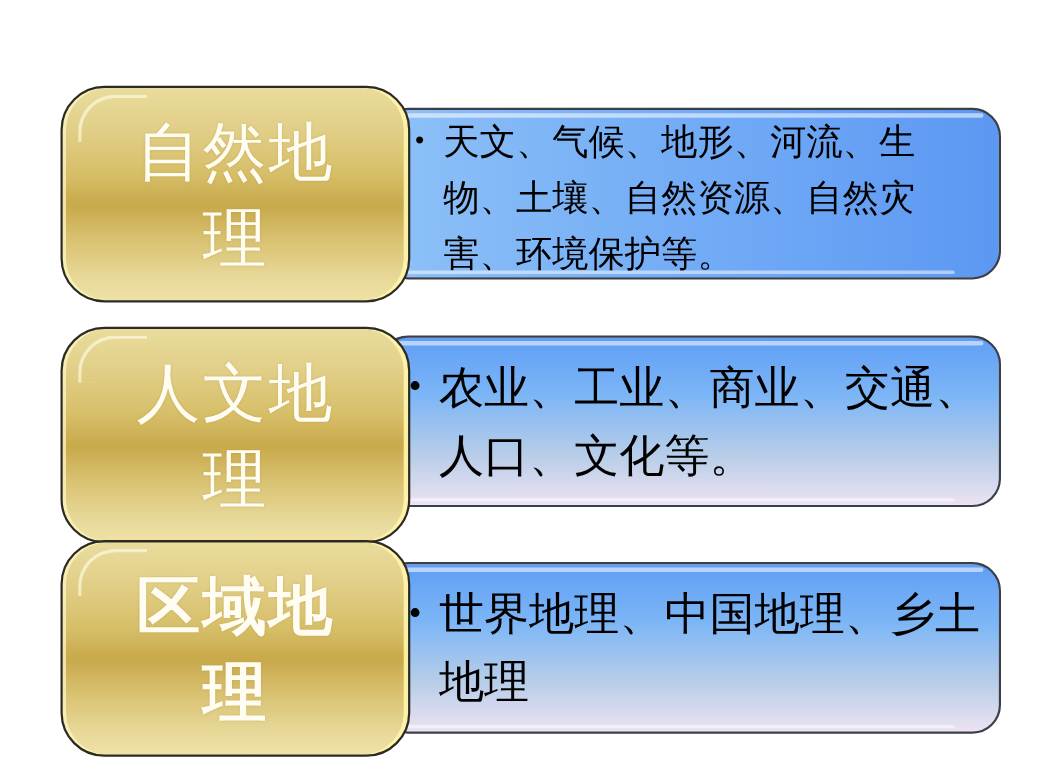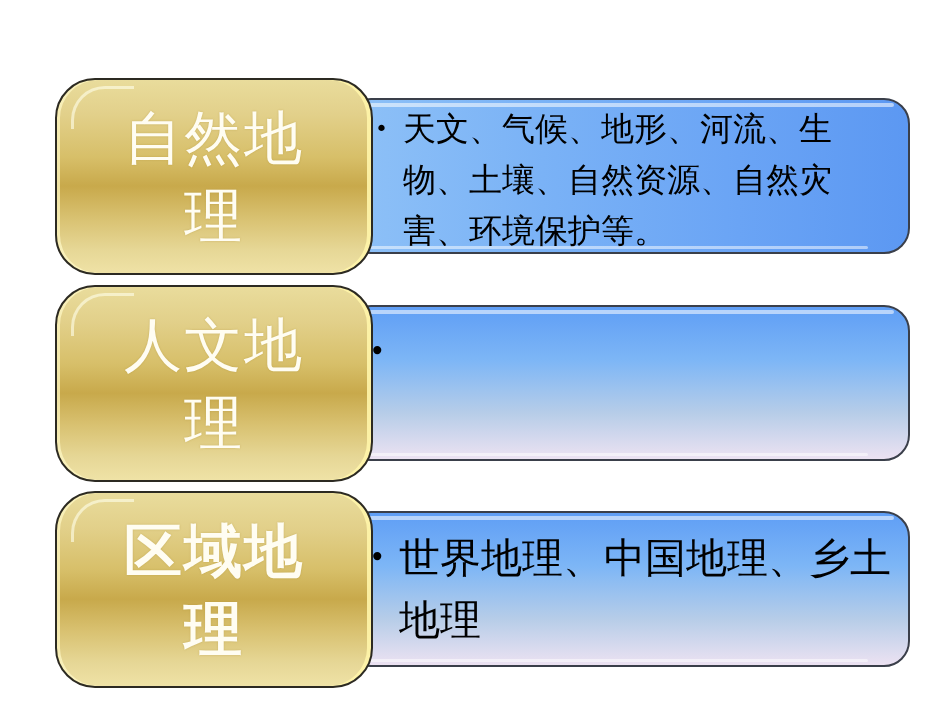--- a/index.html
+++ b/index.html
@@ -54,27 +54,28 @@
 </div>
 <div class="detail blue1 d1" style="top:98px;">
   <ul>
     <li>
       <span class="bullet">•</span>
       <span>天文、气候、地形、河流、生物、土壤、自然资源、自然灾害、环境保护等。</span>
     </li>
   </ul>
 </div>
 
-<div class="cat" style="top:285px;">
+<div class="cat" style="top:297px;">
   <span>人文地理</span>
 </div>
 <div class="detail blue2 d2" style="top:305px;">
   <ul>
     <li>
       <span class="bullet">•</span>
+      <span>农业、工业、商业、交通、人口、文化等。</span>
     </li>
   </ul>
 </div>
 
 <div class="cat" style="top:491px;font-weight:bold;">
   <span>区域地理</span>
 </div>
 <div class="detail blue2 d3" style="top:511px;">
   <ul>
     <li>

